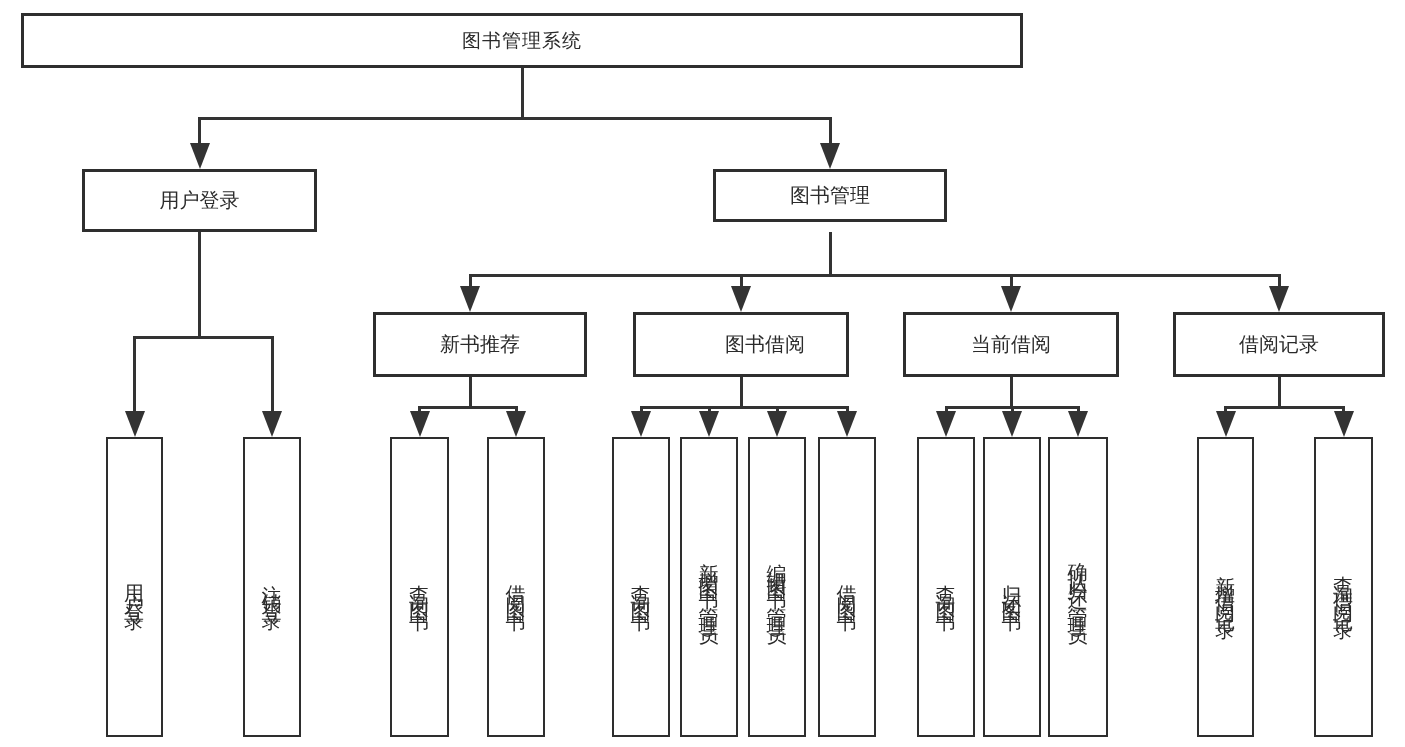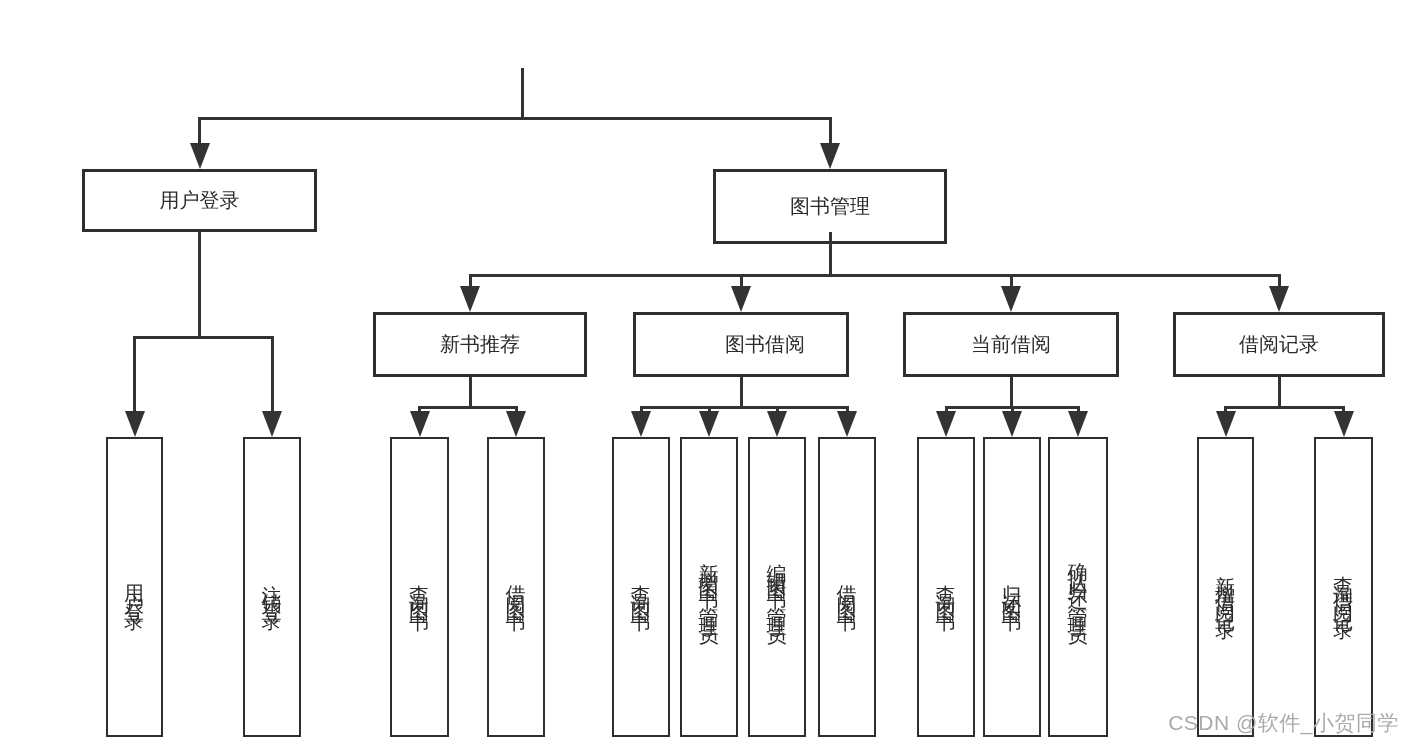--- a/index.html
+++ b/index.html
@@ -67,32 +67,35 @@
     letter-spacing: 0.5px;
     white-space: nowrap;
     z-index: 5;
   }
 </style>
 </head>
 <body>
 
 <div class="canvas">
 
+  <div class="node root" style="left:21px; top:13px; width:1002px; height:55px;">
+    <span>图书管理系统</span>
+  </div>
 
   <div class="vline" style="left:520.5px; top:68px; height:52px;"></div>
   <div class="hline" style="left:198px; top:117px; width:632px;"></div>
   <div class="vline" style="left:198px; top:117px; height:30px;"></div>
   <div class="arrowhead" style="left:189.5px; top:143px;"></div>
   <div class="vline" style="left:828.5px; top:117px; height:30px;"></div>
   <div class="arrowhead" style="left:820px; top:143px;"></div>
 
   <div class="node" style="left:82px; top:169px; width:235px; height:63px;">
     <span>用户登录</span>
   </div>
-  <div class="node" style="left:713px; top:169px; width:234px; height:75px;">
+  <div class="node" style="left:713px; top:169px; width:234px; height:53px;">
     <span>图书管理</span>
   </div>
 
   <div class="vline" style="left:198px; top:232px; height:107px;"></div>
   <div class="hline" style="left:133px; top:336px; width:140px;"></div>
   <div class="vline" style="left:133px; top:336px; height:80px;"></div>
   <div class="arrowhead" style="left:124.5px; top:411px;"></div>
   <div class="vline" style="left:270.5px; top:336px; height:80px;"></div>
   <div class="arrowhead" style="left:262px; top:411px;"></div>
 
@@ -191,15 +194,14 @@
     <span class="vtext">确认归还（管理员）</span>
   </div>
 
   <div class="node leaf" style="left:1197px; top:437px; width:57px; height:300px;">
     <span class="vtext">新增借阅记录</span>
   </div>
   <div class="node leaf" style="left:1314px; top:437px; width:59px; height:300px;">
     <span class="vtext">查询借阅记录</span>
   </div>
 
-  <div class="watermark">CSDN @软件_小贺同学</div>
 
 </div>
 
 </body></html>

